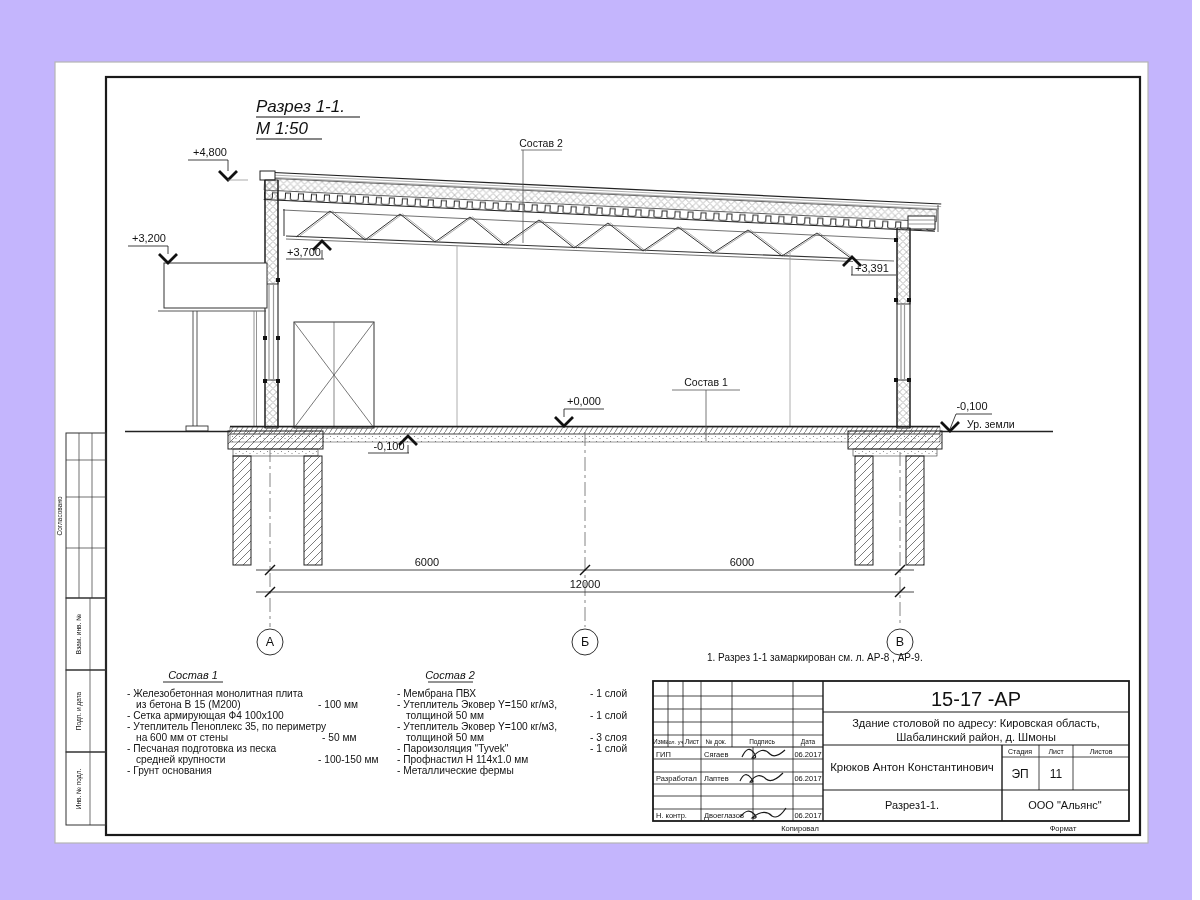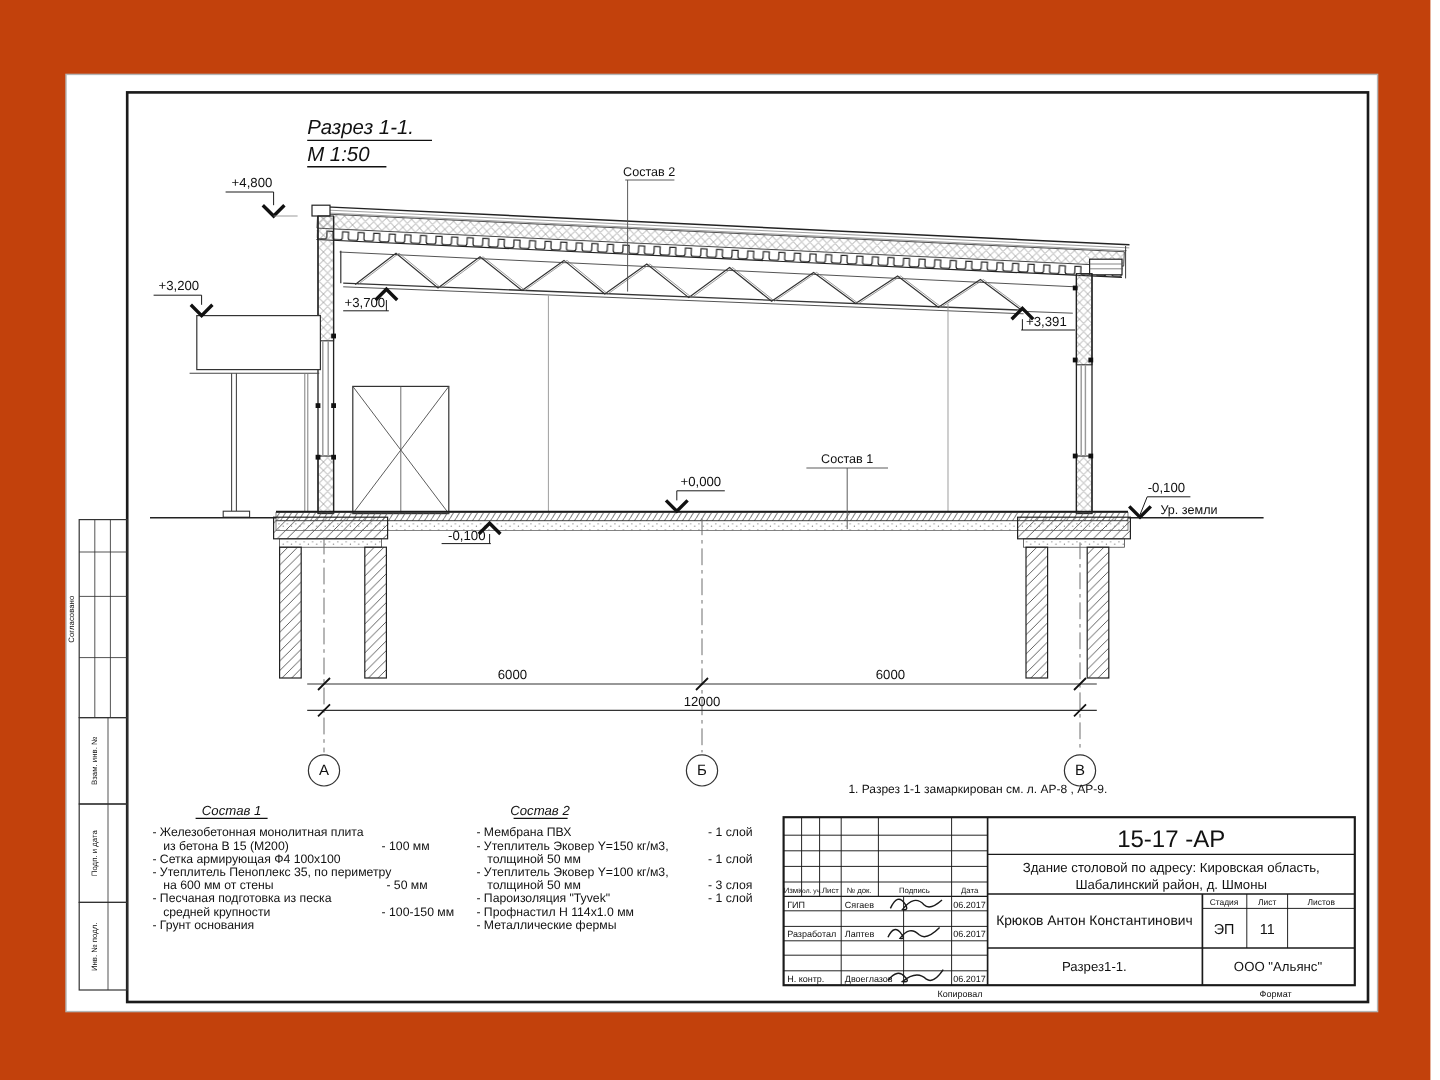--- a/index.html
+++ b/index.html
@@ -1,16 +1,16 @@
 <!DOCTYPE html>
 <html><head>
 <meta charset="utf-8">
 <style>
   html,body{margin:0;padding:0;background:#fff;}
-  .page{position:relative;width:1192px;height:900px;background:#c2410c;overflow:hidden;
+  .page{position:relative;width:1192px;height:900px;background:#c4b5fd;overflow:hidden;
         font-family:"Liberation Sans", sans-serif;}
   svg{position:absolute;left:0;top:0;}
   text{fill:#111;}
   .it{font-style:italic;}
 </style>
 </head>
 <body>
 
 <div class="page">
 <svg width="1200" height="900" viewBox="0 0 1200 900">

